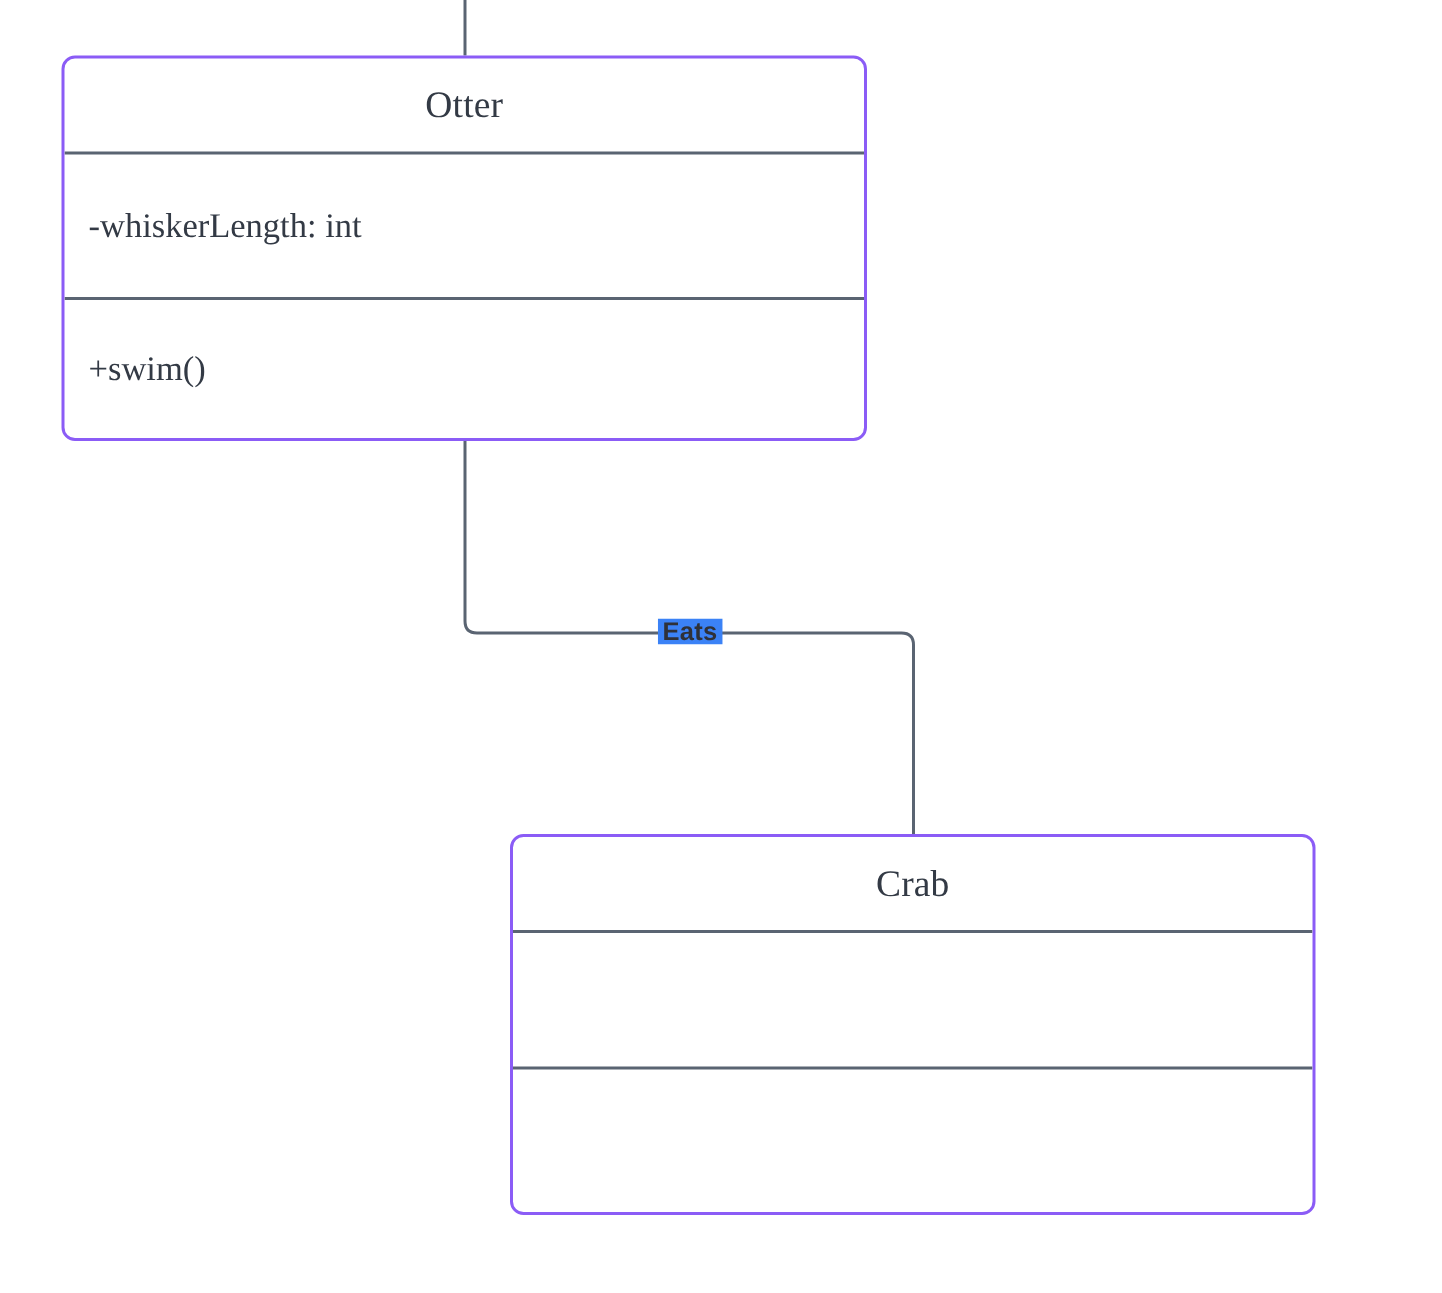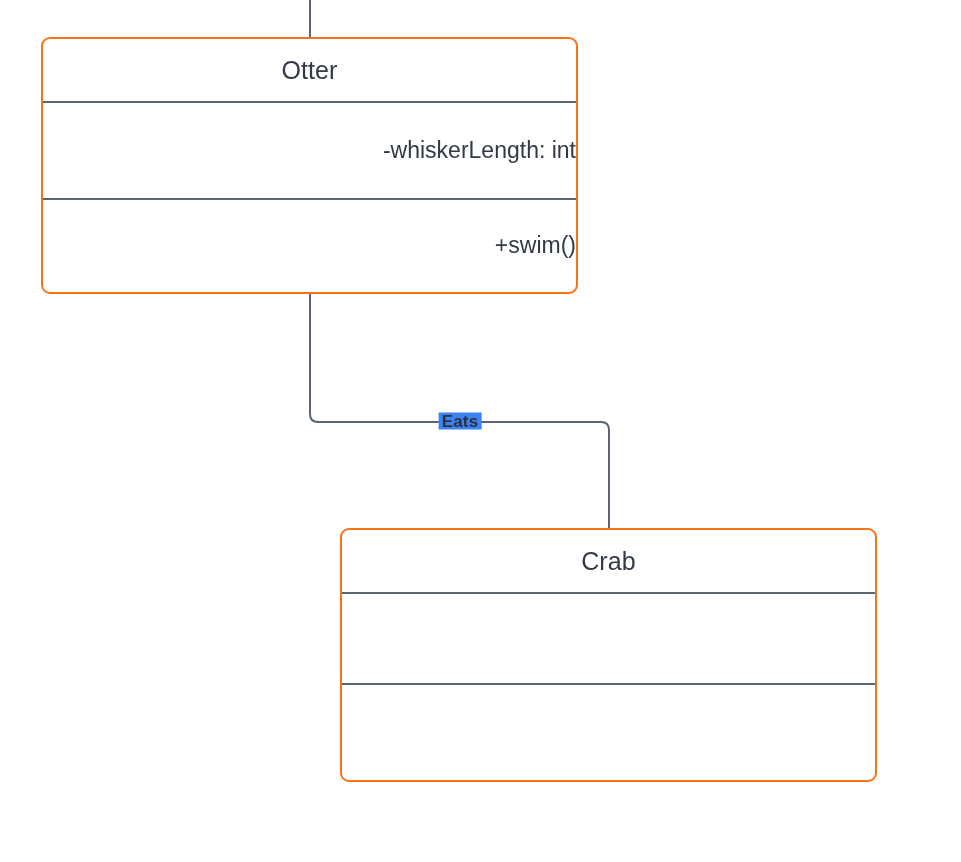--- a/index.html
+++ b/index.html
@@ -29,25 +29,26 @@
     width: 961px;
     height: 862px;
     pointer-events: none;
   }
 
   
   .class-box {
     position: absolute;
     box-sizing: border-box;
     background: #ffffff;
-    border: 2px solid #f97316;
+    border: 2px solid #8b5cf6;
     border-radius: 9px;
     display: flex;
     flex-direction: column;
     overflow: hidden;
+    font-family: Liberation Serif, serif;
   }
 
   .class-title-compartment {
     box-sizing: border-box;
     border-bottom: 2px solid #5a6472;
     display: flex;
     align-items: center;
     justify-content: center;
   }
 
@@ -70,21 +71,20 @@
 
   .class-compartment.divided {
     border-bottom: 2px solid #5a6472;
   }
 
   .member-row {
     font-size: 23px;
     line-height: 1.28;
     color: #333a45;
     white-space: nowrap;
-    text-align: right;
   }
 
   .member-row:empty {
     display: none;
   }
 
   
   .edge-label {
     position: absolute;
     transform: translate(-50%, -50%);
@@ -115,21 +115,21 @@
       <span class="class-title">Otter</span>
     </div>
     <div class="class-compartment divided" style="height:97px;">
       <div class="member-row">-whiskerLength: int</div>
     </div>
     <div class="class-compartment" style="flex:1 1 auto;">
       <div class="member-row">+swim()</div>
     </div>
   </div>
 
-  <div class="class-box" style="left:340px; top:528px; width:537px; height:254px;">
+  <div class="class-box" style="left:340px; top:556px; width:537px; height:254px;">
     <div class="class-title-compartment" style="height:64px;">
       <span class="class-title">Crab</span>
     </div>
     <div class="class-compartment divided" style="height:91px;">
       
     </div>
     <div class="class-compartment" style="flex:1 1 auto;">
       
     </div>
   </div>

